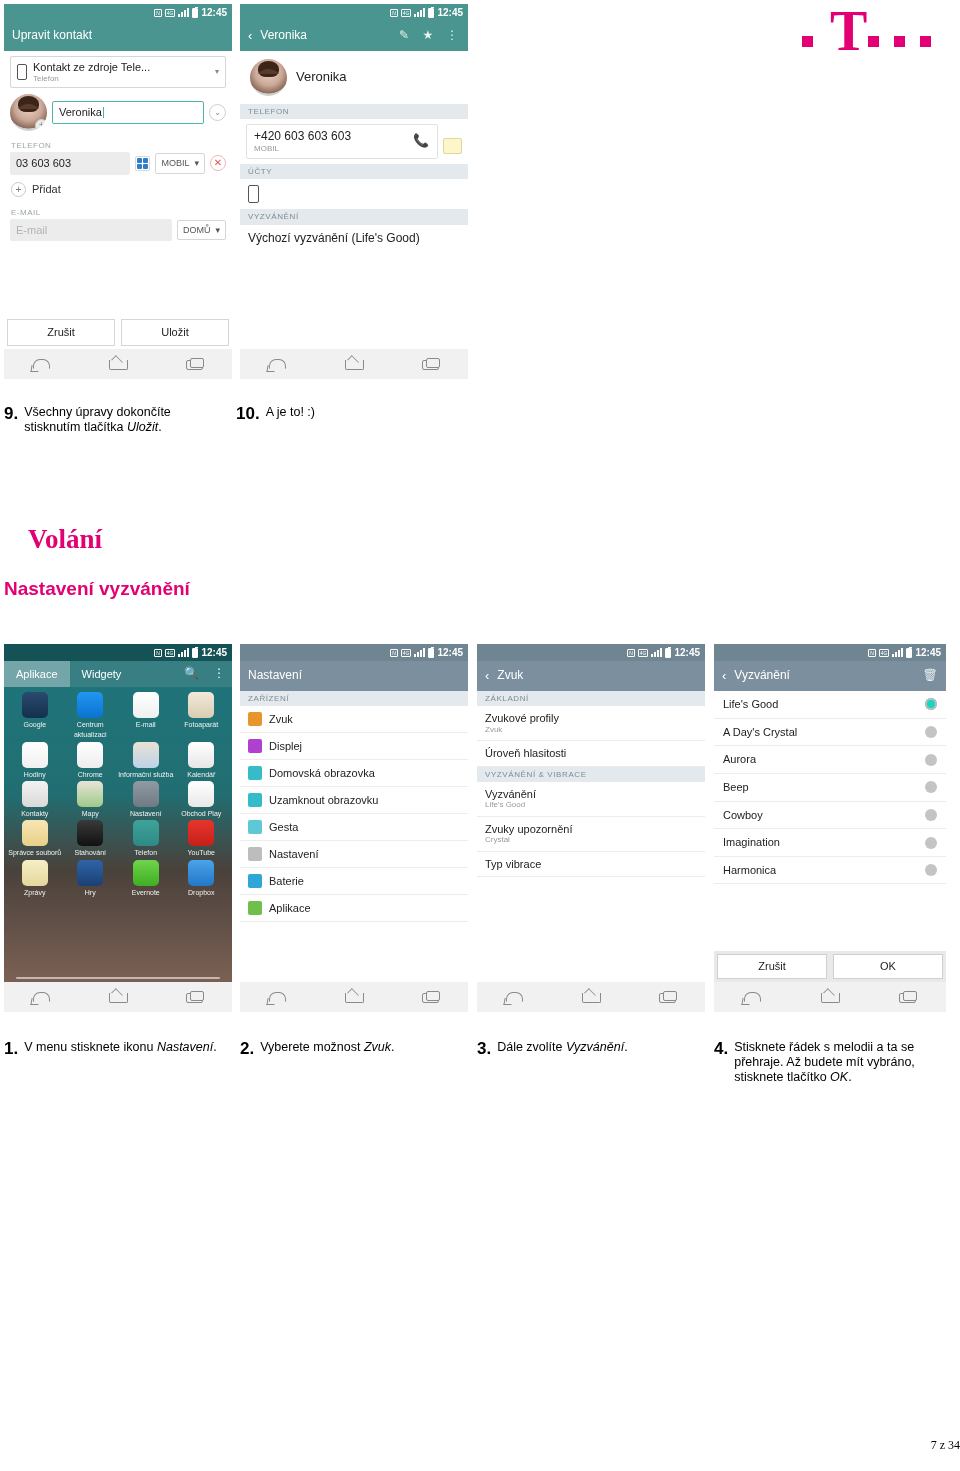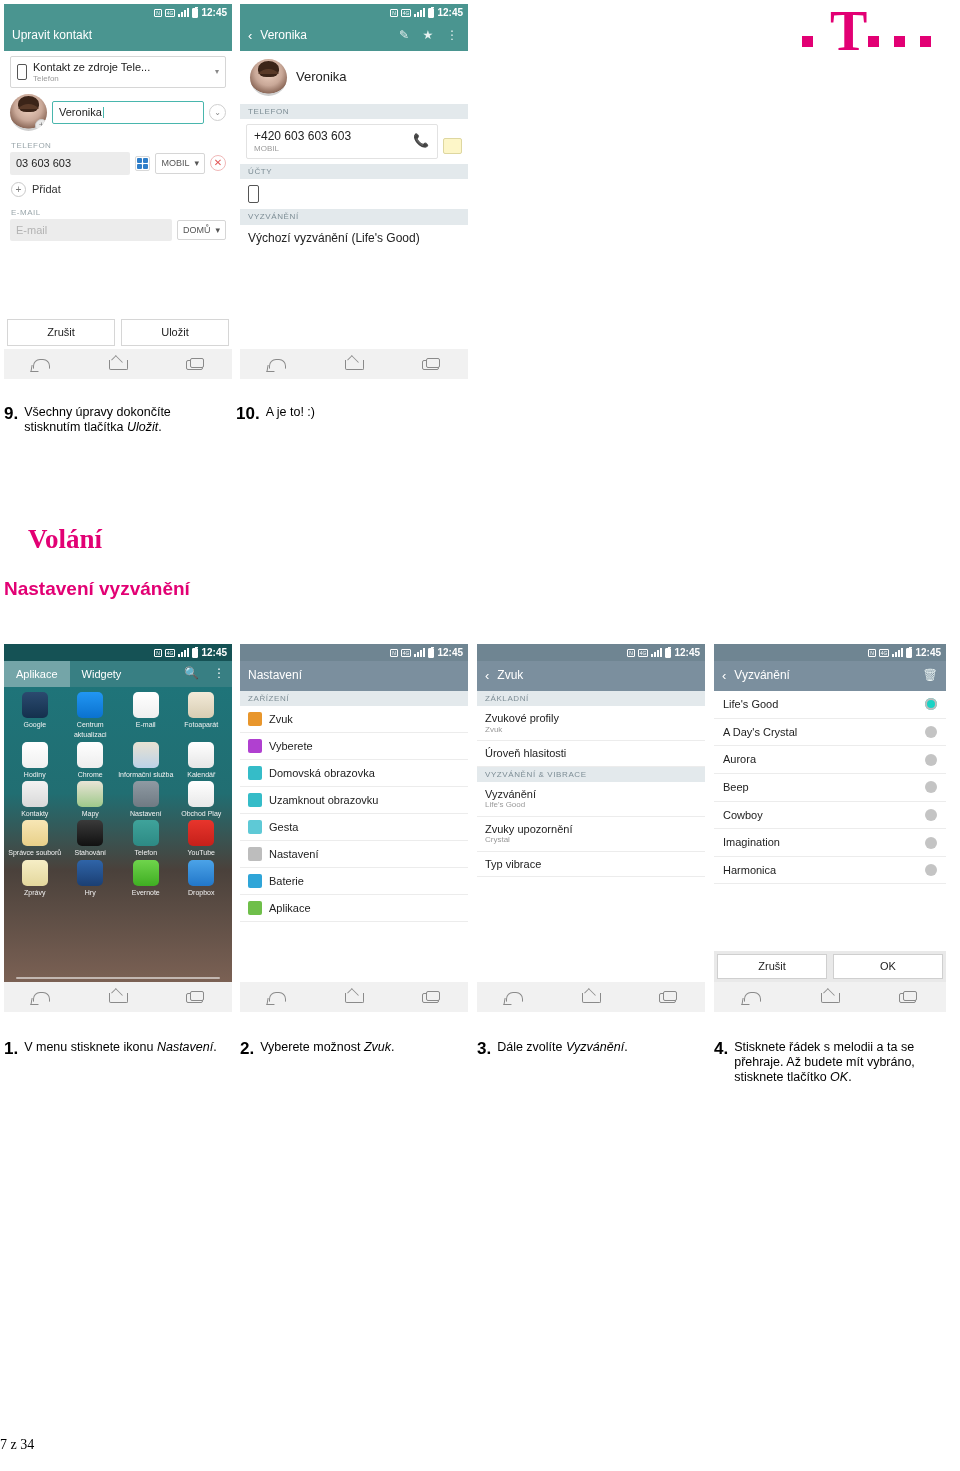--- a/index.html
+++ b/index.html
@@ -197,22 +197,22 @@
   .caption { position:absolute; display:flex; gap:6px; align-items:flex-start; }
   .cap-num { font-size:17px; font-weight:bold; color:#000; line-height:1;
             font-family:"Liberation Sans", sans-serif; }
   .cap-txt { font-size:12.5px; color:#000; line-height:15px; }
   .cap-txt i { font-style:italic; }
 
   
   .h-main { position:absolute; font-size:27px; font-weight:bold; color:#e20074; }
   .h-sub  { position:absolute; font-size:19px; font-weight:bold; color:#e20074; }
 
-  #page-number { position:absolute; bottom:18px; left:0; right:0; text-align:left;
-            font-size:14px; color:#000; font-family:"Liberation Serif", serif; }
+  #page-number { position:absolute; bottom:18px; left:0; right:0; text-align:right;
+            font-size:12px; color:#000; font-family:"Liberation Serif", serif; }
 </style>
 </head>
 <body>
 
 <div id="tmobile-logo">
   <span class="tm-dot" style="left:8px"></span>
   <span class="tm-t">T</span>
   <span class="tm-dot" style="left:74px"></span>
   <span class="tm-dot" style="left:100px"></span>
   <span class="tm-dot" style="left:126px"></span>
@@ -424,21 +424,21 @@
     <span class="title">Nastavení</span>
   </div>
   <div class="set-hdr">ZAŘÍZENÍ</div>
   <div class="set-list" id="settings-list">
       <div class="set-row">
         <span class="ic" style="background:#e8962c"></span>
         <span>Zvuk</span>
       </div>
       <div class="set-row">
         <span class="ic" style="background:#b040d0"></span>
-        <span>Vyberete</span>
+        <span>Displej</span>
       </div>
       <div class="set-row">
         <span class="ic" style="background:#35bcc8"></span>
         <span>Domovská obrazovka</span>
       </div>
       <div class="set-row">
         <span class="ic" style="background:#35bcc8"></span>
         <span>Uzamknout obrazovku</span>
       </div>
       <div class="set-row">

